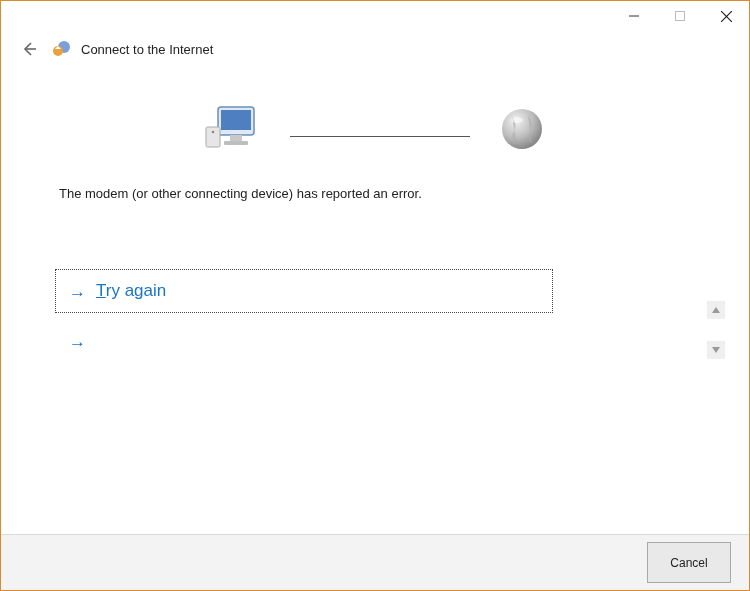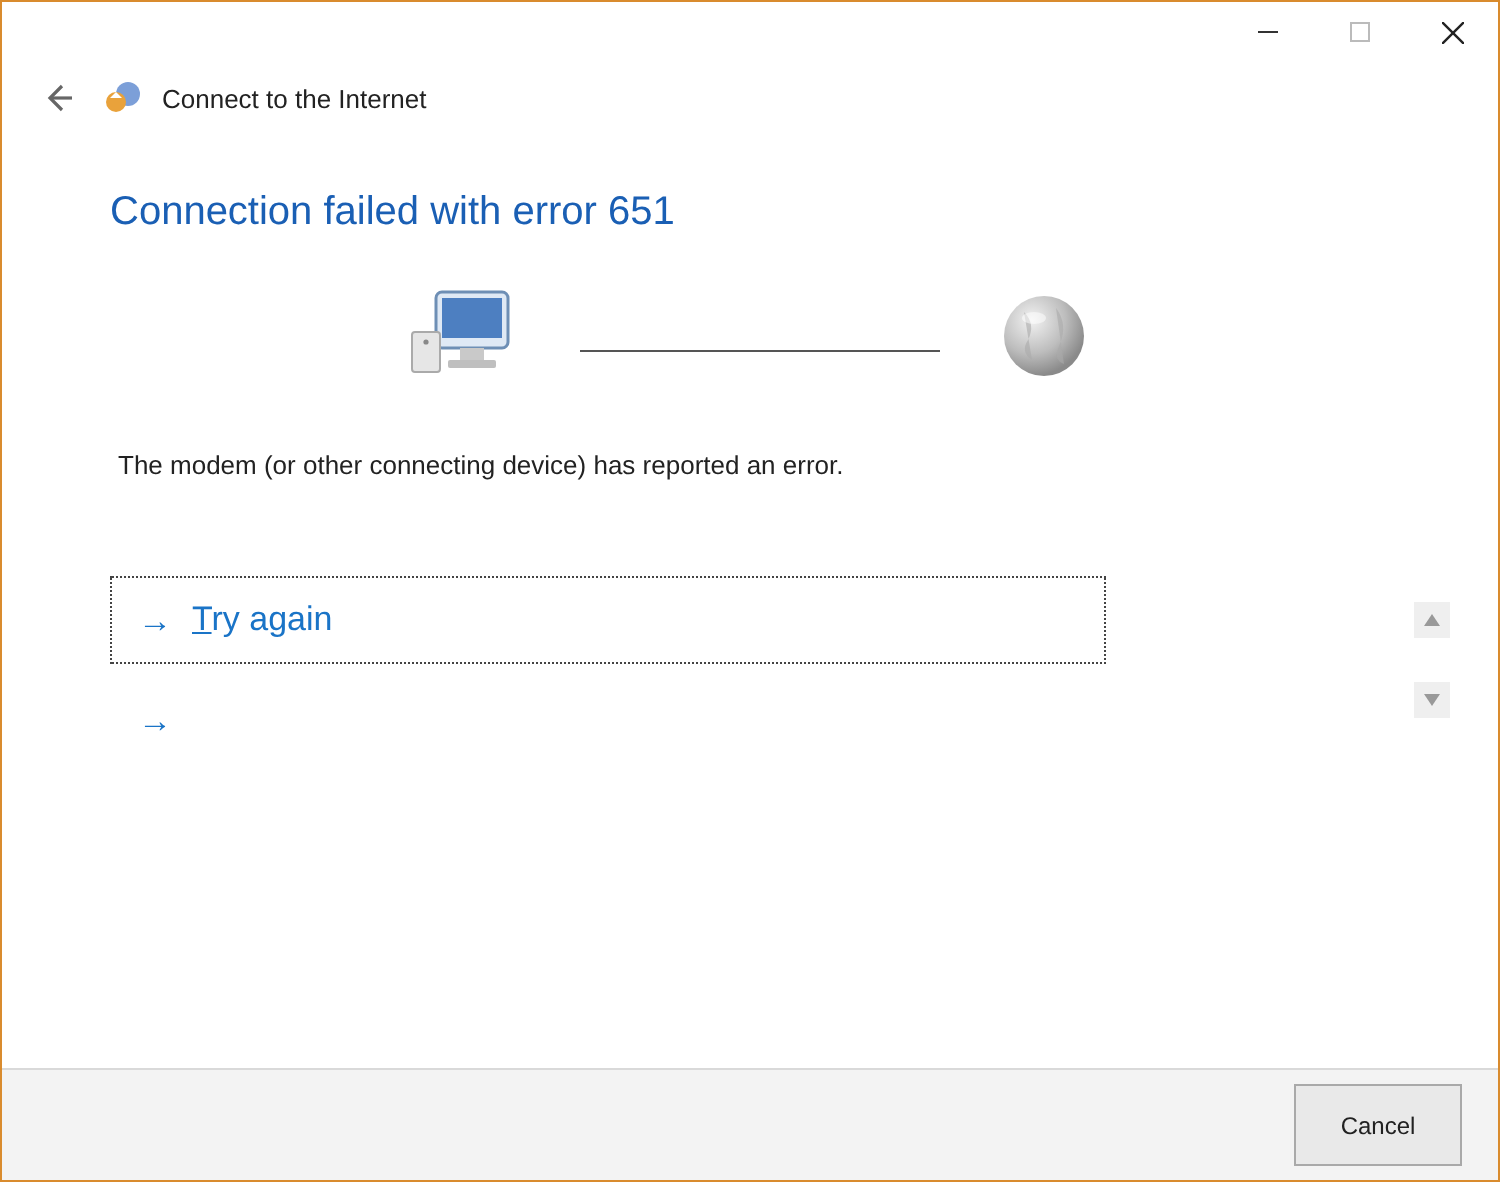--- a/index.html
+++ b/index.html
@@ -61,21 +61,21 @@
     display: flex; align-items: center; justify-content: center;
     gap: 28px;
     margin: 8px 0 28px 0;
   }
   .graphic-line {
     width: 180px; height: 1px; background: #555;
     position: relative; top: 6px;
   }
   .error-text {
     font-size: 13px; color: #222;
-    margin-bottom: 48px;
+    margin-bottom: 68px;
     padding-left: 4px;
   }
   .scroll-buttons {
     position: absolute;
     right: 24px; top: 236px;
     width: 18px;
     display: flex; flex-direction: column; gap: 22px;
   }
   .scroll-btn {
     width: 18px; height: 18px;
@@ -164,21 +164,20 @@
         <circle cx="13" cy="8" r="6" fill="#7c9fd8"></circle>
         <circle cx="7" cy="12" r="5" fill="#e9a23b"></circle>
         <path d="M4 10 L7 7 L10 10" fill="#fff"></path>
       </svg>
     </div>
     <div class="header-title">Connect to the Internet</div>
   </div>
 
   <div class="content">
 
-    <div class="page-title">Connection failed with error 651</div>
 
     <div class="graphic-row">
       <div>
         <svg width="58" height="52" viewBox="0 0 58 52">
           <rect x="14" y="4" width="36" height="28" rx="3" fill="#dfe9f5" stroke="#6e8fb5" stroke-width="1.5"></rect>
           <rect x="17" y="7" width="30" height="20" fill="#4d7fc1"></rect>
           <rect x="26" y="32" width="12" height="6" fill="#c9c9c9"></rect>
           <rect x="20" y="38" width="24" height="4" rx="1" fill="#bfbfbf"></rect>
           <rect x="2" y="24" width="14" height="20" rx="1.5" fill="#e6e6e6" stroke="#aaa" stroke-width="1"></rect>
           <circle cx="9" cy="29" r="1.3" fill="#888"></circle>

